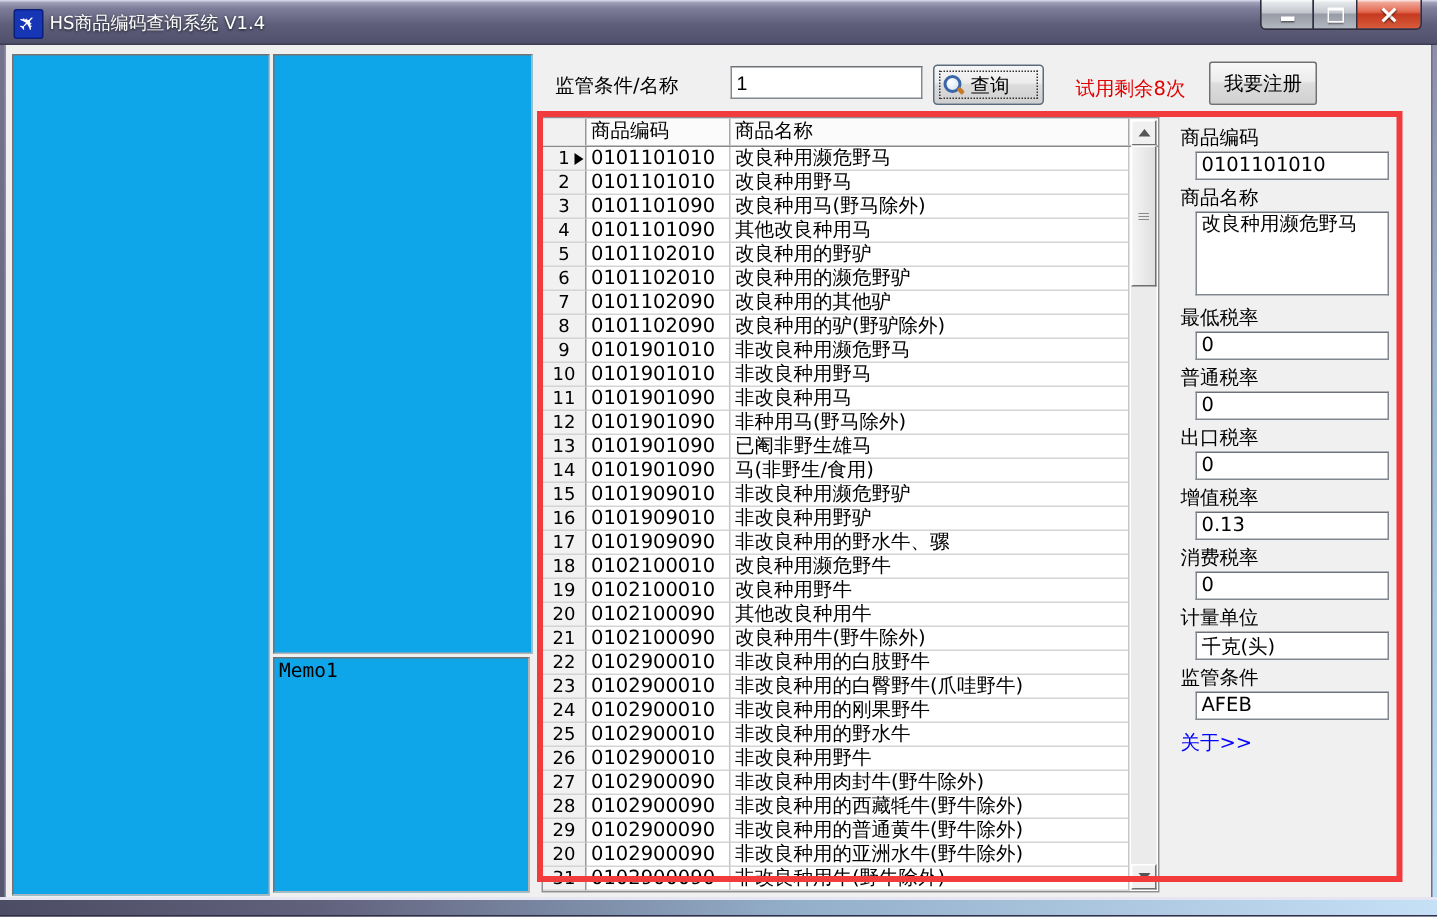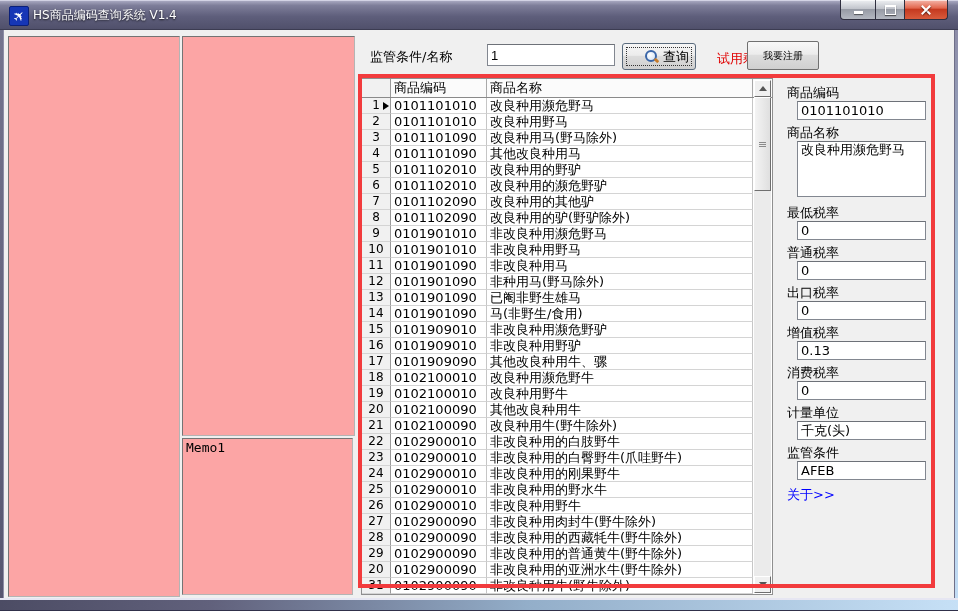--- a/index.html
+++ b/index.html
@@ -35,45 +35,45 @@
   .frame-left{position:absolute;left:0;top:30px;width:4px;height:568px;
     background:linear-gradient(180deg,#74748e,#565670);box-shadow:inset -1px 0 0 #8d8da6;}
   .frame-right{position:absolute;right:0;top:30px;width:4px;height:568px;
     background:linear-gradient(180deg,#8d8da8 0%,#9fb8d2 40%,#c2dcf4 100%);box-shadow:inset 1px 0 0 #6f6f88;}
   .frame-bottom{position:absolute;left:0;bottom:0;width:958px;height:13px;
     background:linear-gradient(90deg,#4c4c64 0%,#61617c 22%,#93aec9 55%,#c6e0f6 100%);
     box-shadow:inset 0 2px 0 #e6e6f2, inset 0 -1px 0 #30304a;}
 
   
   .client{position:absolute;left:4px;top:30px;width:950px;height:568px;background:#f0f0f0;overflow:hidden;}
-  .panel{position:absolute;background:#fca5a5;border:1px solid #b4b4b4;
+  .panel{position:absolute;background:#0ea5e9;border:1px solid #b4b4b4;
     border-top-color:#747474;border-left-color:#747474;}
   .p1{left:4px;top:6px;width:170px;height:559px;}
   .p2{left:178px;top:6px;width:171px;height:398px;}
   .memo{left:178px;top:408px;width:171px;height:157px;
     font-family:"DejaVu Sans Mono",monospace;font-size:13px;padding:1px 3px;box-sizing:border-box;}
 
   
   .search-label{position:absolute;left:366px;top:18px;font-size:13px;color:#000;}
   .search-input{position:absolute;left:483px;top:14px;width:120px;height:20px;border:1px solid #828790;
     border-top-color:#6d7178;font-size:13px;padding:0 3px;background:#fff;outline:none;}
   .query-btn{position:absolute;left:618px;top:13px;width:74px;height:27px;
     border:1px solid #5a6b7d;border-radius:3px;font-size:13px;color:#000;
     background:linear-gradient(180deg,#f6f6f6 0%,#ececec 45%,#dcdcdc 50%,#cfcfcf 100%);
-    display:flex;align-items:center;justify-content:flex-end;gap:5px;cursor:pointer;}
+    display:flex;align-items:center;justify-content:flex-start;gap:5px;cursor:pointer;}
   .query-btn::after{content:"";position:absolute;left:3px;top:3px;right:3px;bottom:3px;
     border:1px dotted #333;pointer-events:none;}
   .mag{position:relative;width:13px;height:13px;display:inline-block;}
   .mag::before{content:"";position:absolute;left:0;top:0;width:8px;height:8px;border:2px solid #3a66a8;
     border-radius:50%;background:radial-gradient(circle at 35% 35%,#fff,#cfe0f2);}
   .mag::after{content:"";position:absolute;left:9px;top:9px;width:5px;height:3px;background:#c77b2a;
     transform:rotate(45deg);border-radius:1px;}
   .trial{position:absolute;left:713px;top:20px;font-size:13px;color:var(--trial,#e00000);white-space:nowrap;}
-  .register-btn{position:absolute;left:743px;top:11px;width:72px;height:29px;
-    border:1px solid #707070;border-radius:2px;font-size:10px;color:#000;
+  .register-btn{position:absolute;left:802px;top:11px;width:72px;height:29px;
+    border:1px solid #707070;border-radius:2px;font-size:13px;color:#000;
     background:linear-gradient(180deg,#f8f8f8 0%,#ececec 45%,#dddddd 50%,#d0d0d0 100%);cursor:pointer;}
 
   
   .grid{position:absolute;left:357px;top:48px;width:412px;height:517px;background:#fff;
     border:1px solid #8f8f8f;box-sizing:border-box;overflow:hidden;}
   .g-header{display:flex;height:18px;border-bottom:1px solid #8a8a8a;background:#fbfbfb;}
   .g-row{display:flex;height:16px;}
   .c{box-sizing:border-box;font-size:13px;line-height:15px;white-space:nowrap;overflow:hidden;
     border-right:1px solid #c6c6c6;border-bottom:1px solid #d4d4d4;padding:0 3px;}
   .g-header .c{border-bottom:none;border-right:1px solid #a8a8a8;line-height:17px;}
@@ -235,21 +235,21 @@
             <div class="c name">非改良种用濒危野驴</div>
           </div>
           <div class="g-row">
             <div class="c num">16</div>
             <div class="c code">0101909010</div>
             <div class="c name">非改良种用野驴</div>
           </div>
           <div class="g-row">
             <div class="c num">17</div>
             <div class="c code">0101909090</div>
-            <div class="c name">其他改良种用牛、骡</div>
+            <div class="c name">非改良种用的野水牛、骡</div>
           </div>
           <div class="g-row">
             <div class="c num">18</div>
             <div class="c code">0102100010</div>
             <div class="c name">改良种用濒危野牛</div>
           </div>
           <div class="g-row">
             <div class="c num">19</div>
             <div class="c code">0102100010</div>
             <div class="c name">改良种用野牛</div>

